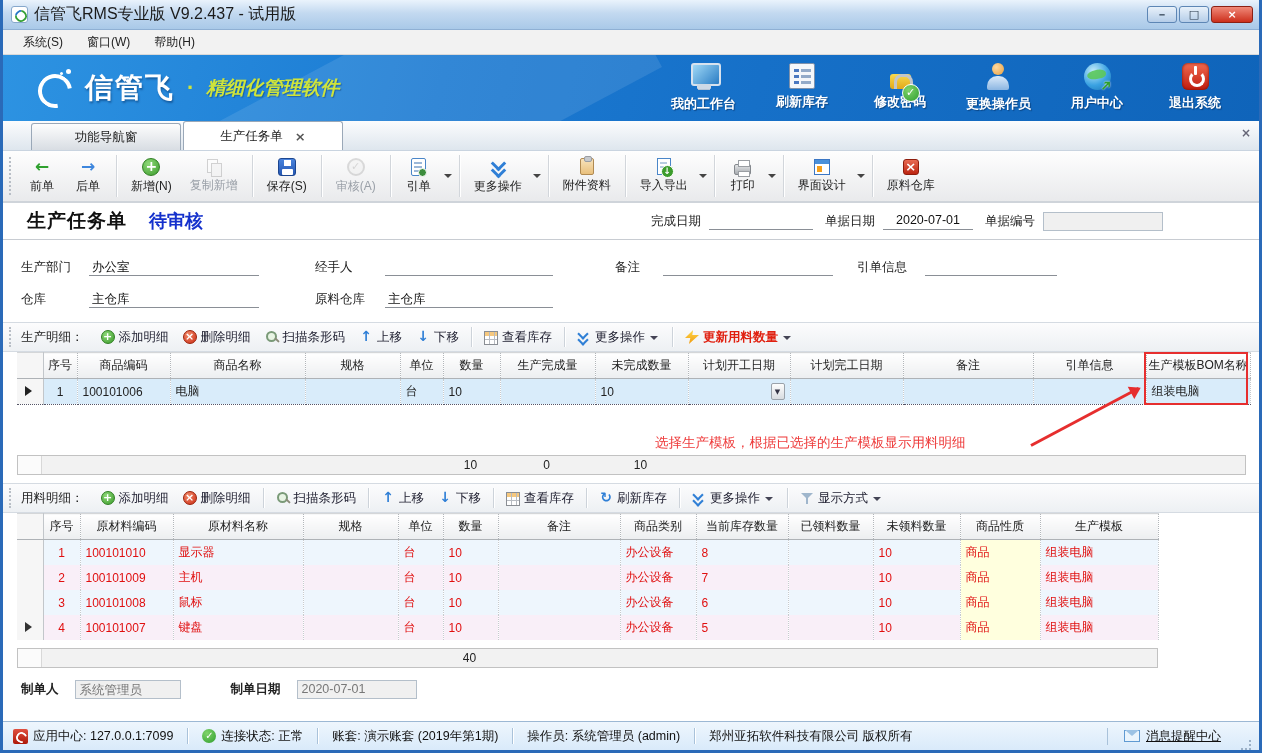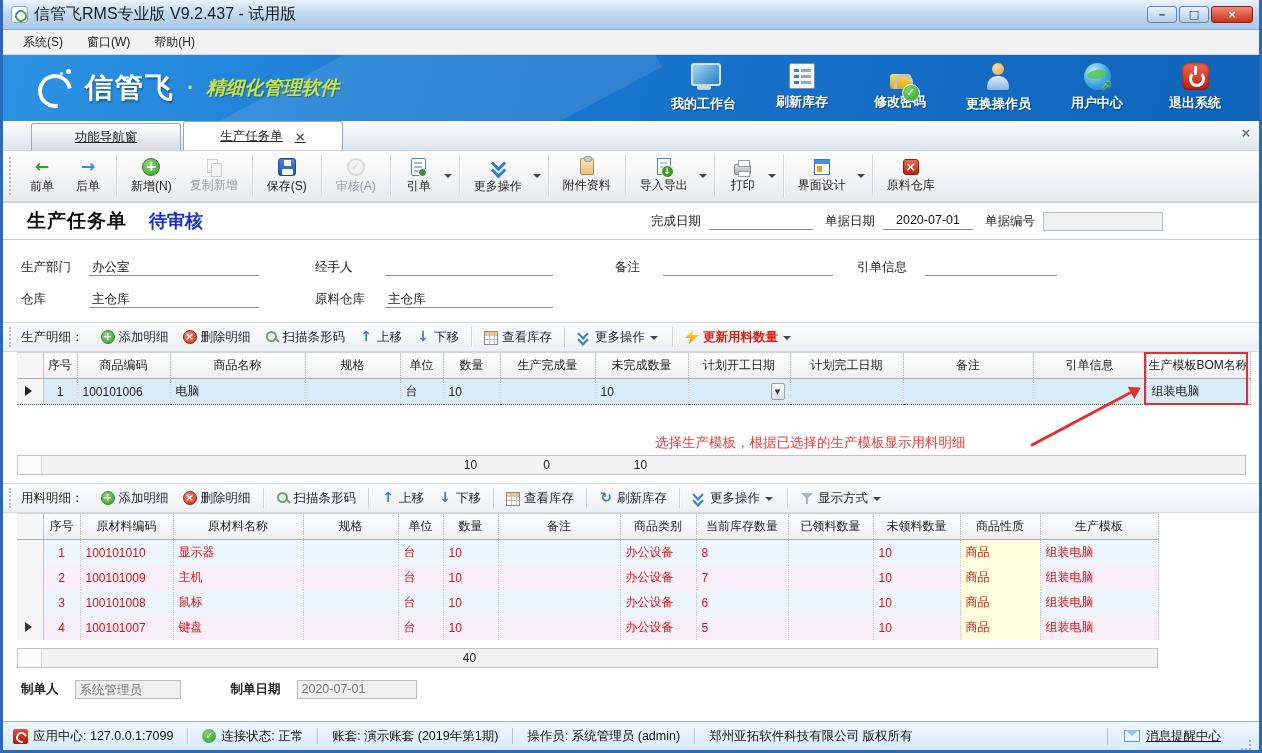--- a/index.html
+++ b/index.html
@@ -45,21 +45,21 @@
   .b-user::after { content:""; position:absolute; left:3px; top:13px; width:22px; height:14px; background:linear-gradient(#dcebfa,#8cb6e2); border-radius:10px 10px 2px 2px; }
   .b-globe { border-radius:50%; width:27px; height:27px; background:radial-gradient(circle at 35% 30%,#c4ecfa,#3aa2e2 55%,#1a72b2); }
   .b-globe::before { content:""; position:absolute; left:3px; top:7px; width:19px; height:9px; background:#5bc85b; border-radius:60% 50% 45% 55%; transform:rotate(-10deg); opacity:.9; }
   .b-globe::after { content:"➔"; position:absolute; right:-1px; bottom:-2px; color:#2f9e2f; font:bold 14px/14px "DejaVu Sans",sans-serif; transform:rotate(-45deg); text-shadow:0 0 2px #fff; }
   .b-exit { width:27px; height:27px; border-radius:6px; background:linear-gradient(#f06a50,#c01c0e); box-shadow:inset 0 0 3px #7a1004; }
   .b-exit::before { content:""; position:absolute; left:7px; top:8px; width:10px; height:10px; border:3px solid #fff; border-radius:50%; border-top-color:transparent; }
   .b-exit::after { content:""; position:absolute; left:12px; top:3px; width:3px; height:9px; background:#fff; border-radius:1px; }
 
   
   .tabstrip { height:30px; flex:none; background:linear-gradient(#fbfcfd,#dee6ee); display:flex; align-items:flex-end; padding-left:28px; position:relative; border-bottom:1px solid #c9d4e0; }
-  .tab { height:27px; min-width:150px; display:flex; align-items:center; justify-content:center; gap:12px; padding:0 18px; border:1px solid #9aa8b8; border-bottom:none; border-radius:3px 3px 0 0; background:linear-gradient(#fdfdfd,#d8dde3); font-size:12.5px; cursor:pointer; margin-right:2px;text-decoration:underline; }
+  .tab { height:27px; min-width:150px; display:flex; align-items:center; justify-content:center; gap:12px; padding:0 18px; border:1px solid #9aa8b8; border-bottom:none; border-radius:3px 3px 0 0; background:linear-gradient(#fdfdfd,#d8dde3); font-size:12.5px; cursor:pointer; margin-right:2px; }
   .tab.active { background:#fff; height:29px; min-width:160px; position:relative; z-index:2; }
   .tab-close { color:#555; font:bold 13px/13px "DejaVu Sans",sans-serif; }
   .tabstrip-close { position:absolute; right:8px; top:6px; color:#667; font:bold 12px/12px "DejaVu Sans",sans-serif; cursor:pointer; }
 
   
   .toolbar { height:52px; flex:none; background:linear-gradient(#fefefe,#e9eaec); border-bottom:2px solid #cfd4da; display:flex; align-items:center; padding-left:6px; }
   .toolbar::before { content:""; width:4px; height:38px; margin-right:4px; border-left:2px dotted #b8bec6; }
   .tb-btn { display:flex; flex-direction:column; align-items:center; justify-content:center; gap:2px; padding:3px 9px; min-width:46px; height:46px; border-radius:3px; cursor:pointer; }
   .tb-btn .lbl { font-size:12px; color:#222; white-space:nowrap; }
   .tb-btn.disabled .lbl { color:#9aa0a8; }

